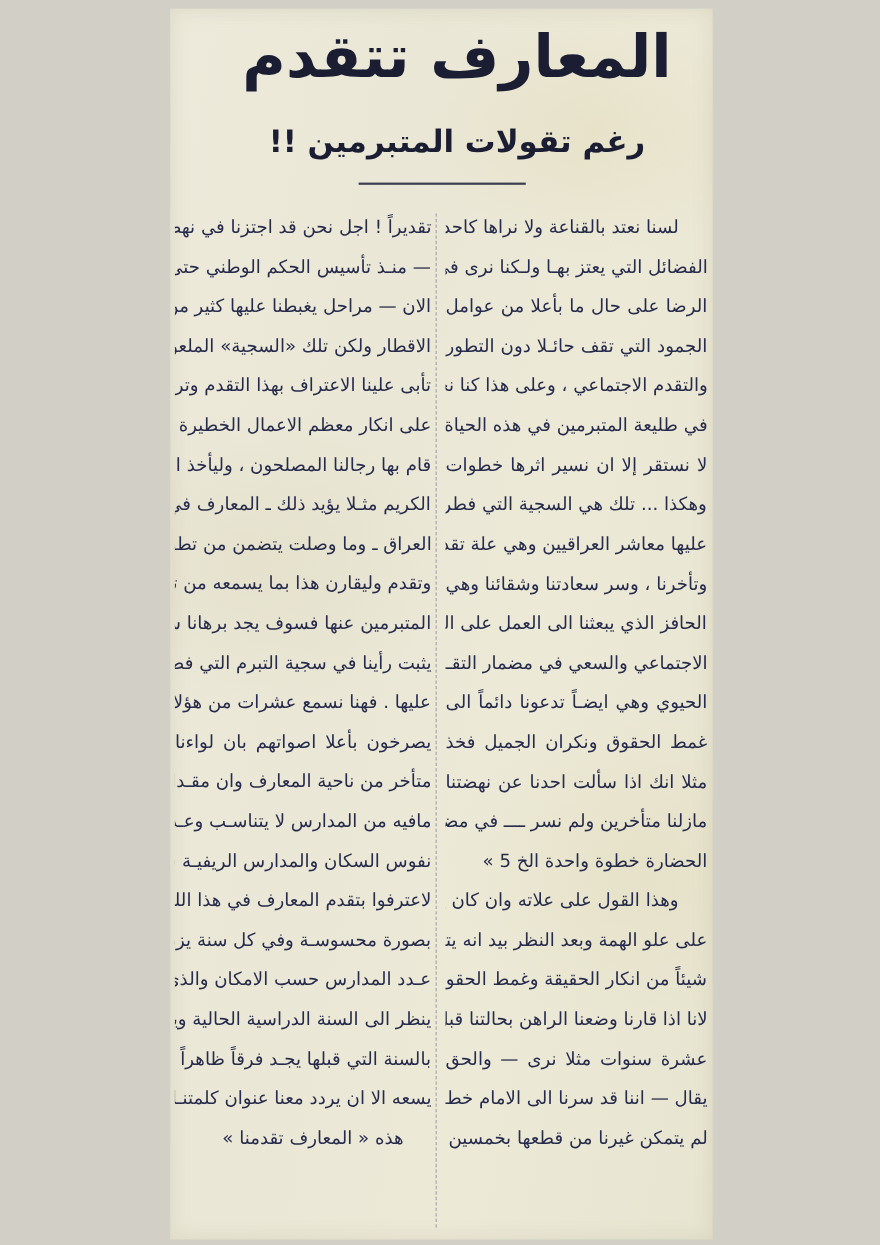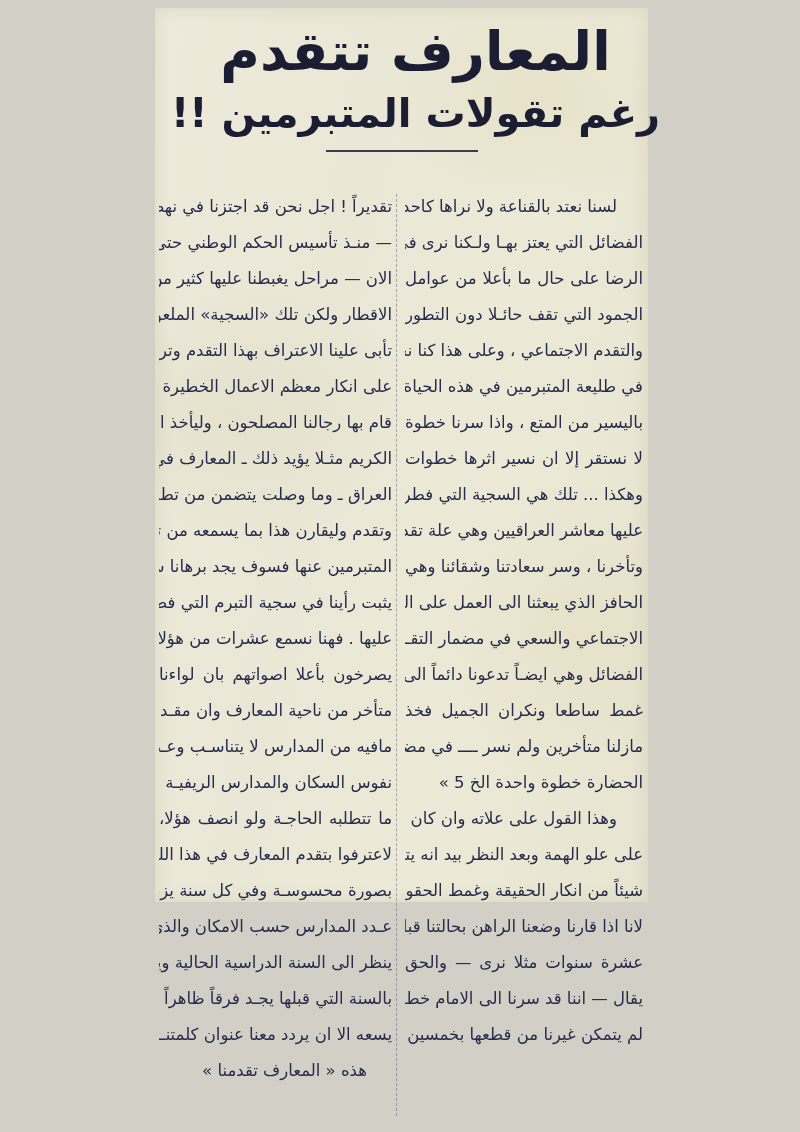--- a/index.html
+++ b/index.html
@@ -12,21 +12,21 @@
     position: relative;
     overflow: hidden;
     background: var(--backdrop, #d2cfc6);
     font-family: "DejaVu Sans", sans-serif;
   }
   .clipping {
     position: absolute;
     left: 155px;
     top: 8px;
     width: 493px;
-    height: 894px;
+    height: 1119px;
     background:
       radial-gradient(220px 160px at 78% 10%, rgba(221, 210, 168, 0.30), rgba(221,210,168,0) 70%),
       radial-gradient(260px 200px at 15% 45%, rgba(210, 204, 170, 0.25), rgba(210,204,170,0) 70%),
       radial-gradient(240px 220px at 85% 70%, rgba(222, 213, 172, 0.28), rgba(222,213,172,0) 70%),
       linear-gradient(100deg, #edeadb 0%, #eae7d6 35%, #ece9d7 65%, #e7e4d0 100%);
     box-shadow: inset 0 0 18px rgba(150, 140, 105, 0.18);
   }
   .masthead {
     position: absolute;
     top: 6px;
@@ -37,24 +37,25 @@
     direction: rtl;
   }
   .title {
     font-size: 54px;
     line-height: 76px;
     font-weight: bold;
     color: var(--title-ink, #1b1e33);
     letter-spacing: 0;
   }
   .subtitle {
-    font-size: 40px;
+    font-size: 28px;
     line-height: 46px;
     font-weight: bold;
     color: var(--title-ink, #1b1e33);
+    margin-top: 16px;
   }
   .title-rule {
     width: 152px;
     height: 2px;
     margin: 14px auto 0 auto;
     transform: translateX(-14px);
     background: #3a3e52;
   }
   .col {
     position: absolute;
@@ -98,29 +99,29 @@
 
   <div class="divider-v"></div>
 
   <div class="col col-right">
     <div class="line indent">لسنا نعتد بالقناعة ولا نراها كاحدى</div>
     <div class="line">الفضائل التي يعتز بهـا ولـكنا نرى في</div>
     <div class="line">الرضا على حال ما بأعلا من عوامل</div>
     <div class="line">الجمود التي تقف حائـلا دون التطور</div>
     <div class="line">والتقدم الاجتماعي ، وعلى هذا كنا نحن</div>
     <div class="line">في طليعة المتبرمين في هذه الحياة لا نقنع</div>
-    <div class="line">باليسير من المتع ، واذا سرنا خطوة</div>
     <div class="line">لا نستقر إلا ان نسير اثرها خطوات</div>
     <div class="line">وهكذا ... تلك هي السجية التي فطرنا</div>
     <div class="line">عليها معاشر العراقيين وهي علة تقدمنا</div>
     <div class="line">وتأخرنا ، وسر سعادتنا وشقائنا وهي</div>
     <div class="line">الحافز الذي يبعثنا الى العمل على التكامل</div>
     <div class="line">الاجتماعي والسعي في مضمار التقـدم</div>
-    <div class="line">الفضائل وهي ايضـاً تدعونا دائماً الى</div>
-    <div class="line">غمط ساطعا ونكران الجميل فخذ</div>
+    <div class="line">الحيوي وهي ايضـاً تدعونا دائماً الى</div>
+    <div class="line">غمط الحقوق ونكران الجميل فخذ</div>
+    <div class="line">مثلا انك اذا سألت احدنا عن نهضتنا</div>
     <div class="line">مازلنا متأخرين ولم نسر ــــ في مضمار</div>
     <div class="line end-para">الحضارة خطوة واحدة الخ 5 »</div>
     <div class="line indent">وهذا القول على علاته وان كان يدل</div>
     <div class="line">على علو الهمة وبعد النظر بيد انه يتضمن</div>
     <div class="line">شيئاً من انكار الحقيقة وغمط الحقوق</div>
     <div class="line">لانا اذا قارنا وضعنا الراهن بحالتنا قبل</div>
     <div class="line">عشرة سنوات مثلا نرى — والحق</div>
     <div class="line">يقال — اننا قد سرنا الى الامام خطوات</div>
     <div class="line">لم يتمكن غيرنا من قطعها بخمسين سنة</div>
   </div>
@@ -136,21 +137,20 @@
     <div class="line">الكريم مثـلا يؤيد ذلك ـ المعارف في</div>
     <div class="line">العراق ـ وما وصلت يتضمن من تطور</div>
     <div class="line">وتقدم وليقارن هذا بما يسمعه من تقول</div>
     <div class="line">المتبرمين عنها فسوف يجد برهانا ساطعاً</div>
     <div class="line">يثبت رأينا في سجية التبرم التي فطرنا</div>
     <div class="line">عليها . فهنا نسمع عشرات من هؤلا،</div>
     <div class="line">يصرخون بأعلا اصواتهم بان لواءنا</div>
     <div class="line">متأخر من ناحية المعارف وان مقـدار</div>
     <div class="line">مافيه من المدارس لا يتناسـب وعـدد</div>
     <div class="line">نفوس السكان والمدارس الريفيـة في</div>
-    <div class="line">ما تتطلبه الحاجـة ولو انصف هؤلا،</div>
     <div class="line">لاعترفوا بتقدم المعارف في هذا اللواء</div>
     <div class="line">بصورة محسوسـة وفي كل سنة يزداد</div>
     <div class="line">عـدد المدارس حسب الامكان والذي</div>
     <div class="line">ينظر الى السنة الدراسية الحالية ويقارنها</div>
     <div class="line">بالسنة التي قبلها يجـد فرقاً ظاهراً فلا</div>
     <div class="line">يسعه الا ان يردد معنا عنوان كلمتنـا</div>
     <div class="line center-last">هذه « المعارف تقدمنا »</div>
   </div>
 
 </div>

